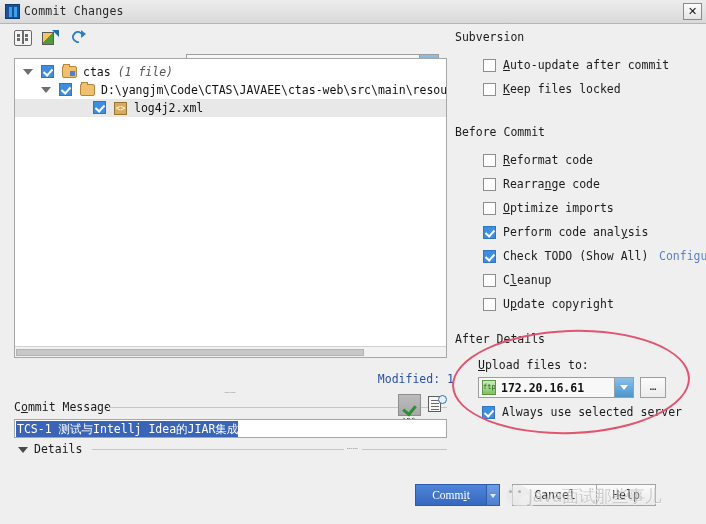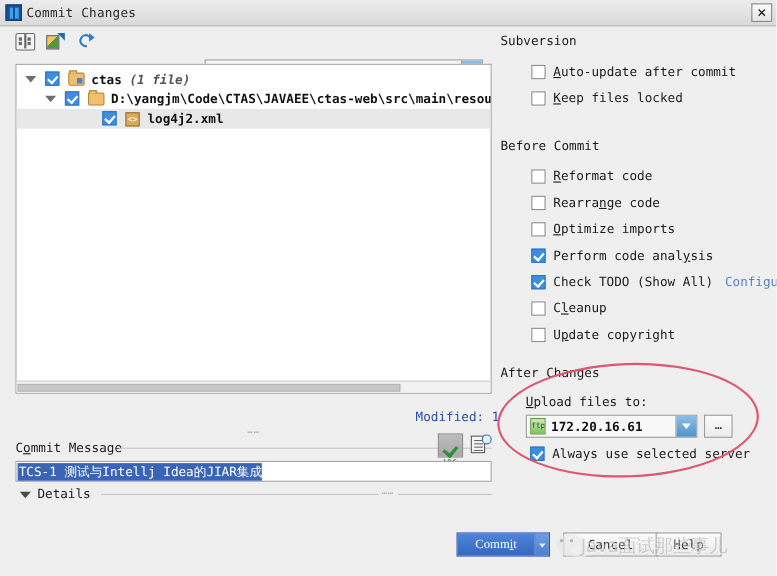--- a/index.html
+++ b/index.html
@@ -290,21 +290,20 @@
     color: #ffffff;
     font-family: "DejaVu Sans Mono", monospace;
     overflow: hidden;
   }
   .tnode-label {
     position: absolute;
     top: 2px;
     font-size: 11.5px;
     color: #111;
     font-family: "DejaVu Sans Mono", monospace;
-    font-weight: bold;
   }
   .tnode-sub {
     font-style: italic;
     color: #555;
   }
 
   .hscroll-track {
     position: absolute;
     left: 0; bottom: 0;
     width: 431px; height: 11px;
@@ -928,21 +927,21 @@
     </div>
     <div class="opt">
       <div class="box"></div>
       <div class="txt"><span>U</span><u>p</u><span>date copyright</span></div>
     </div>
 
     <div style="height:14px;"></div>
 
     <div class="grp">
       <div class="grp-line"></div>
-      <div class="grp-title">After Changes</div>
+      <div class="grp-title">After Details</div>
     </div>
   </div>
 
   <div class="upload-label"><span></span><u>U</u><span>pload files to:</span></div>
 
   <div class="ftp-combo">
     <div class="ftp-ico">ftp</div>
     <div class="ftp-val">172.20.16.61</div>
     <div class="ftp-arrow"></div>
   </div>

